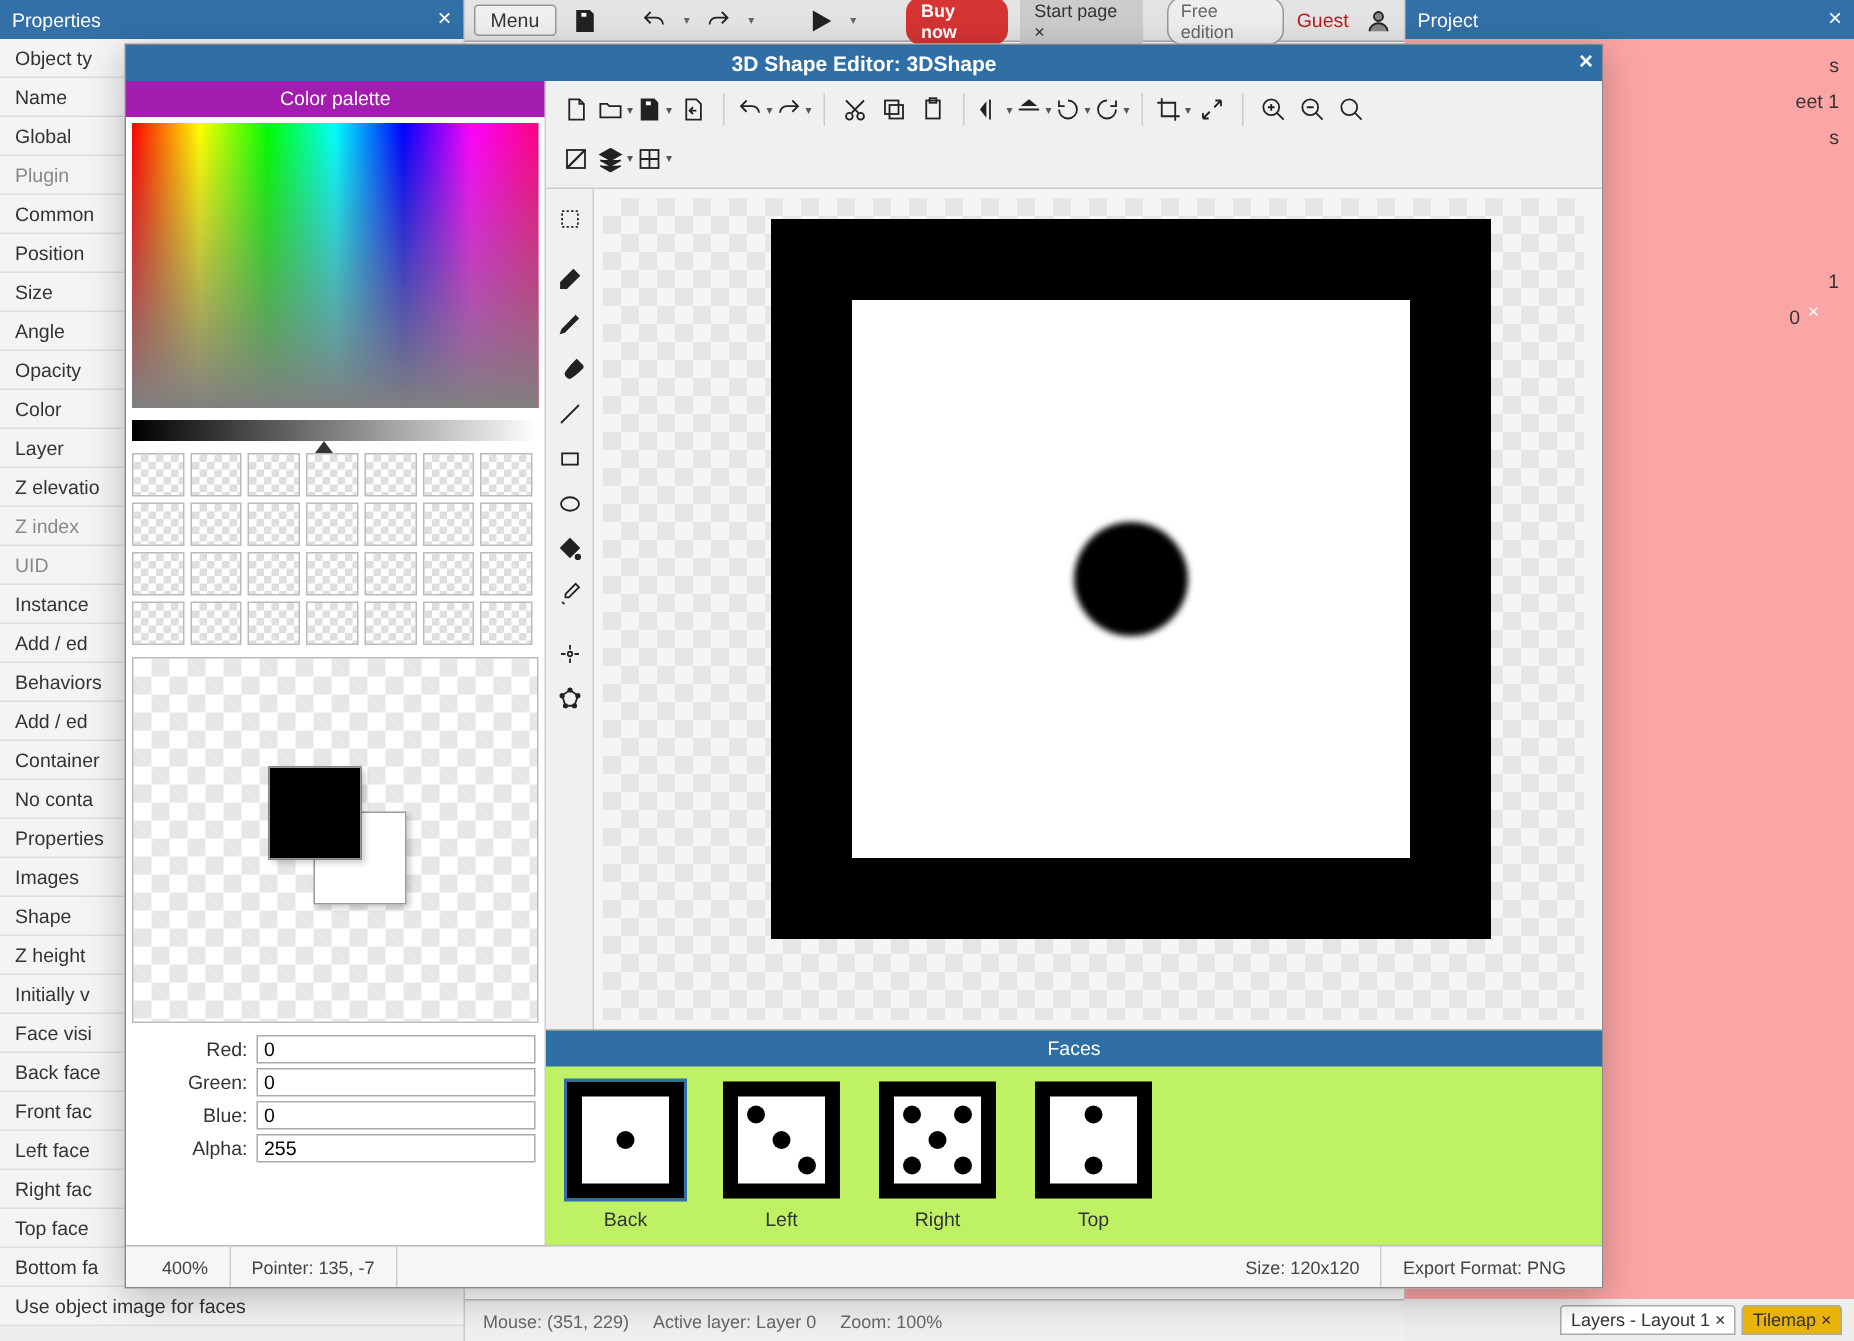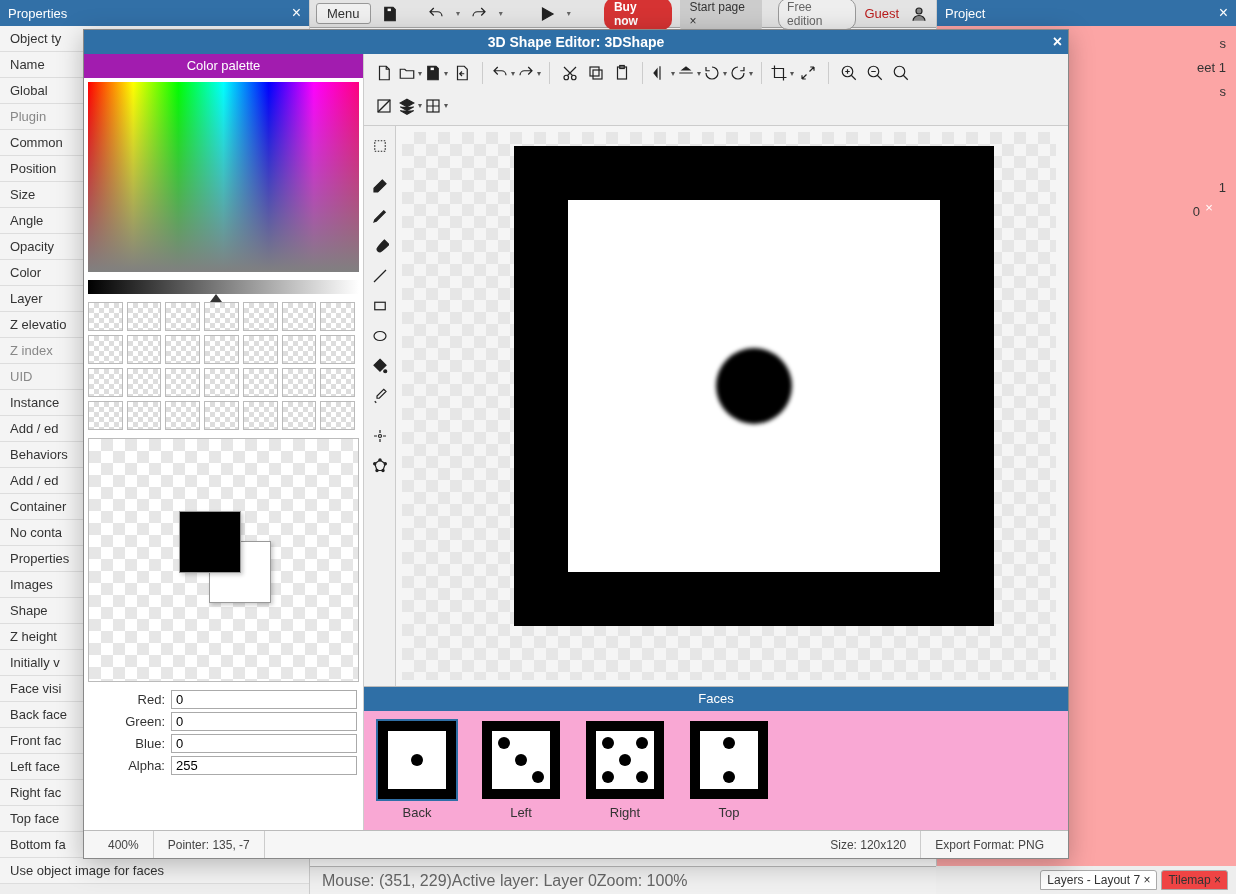--- a/index.html
+++ b/index.html
@@ -19,23 +19,23 @@
 .buy-now { background: #d63333; color: #fff; padding: 2px 10px; border-radius: 10px; font-weight: bold; font-size: 12px; }
 .start-tab { background: #ccc; padding: 2px 10px; border-radius: 3px; font-size: 12px; }
 .free-edition { border: 1px solid #999; background: #eee; padding: 1px 8px; border-radius: 10px; font-size: 12px; color: #666; }
 .guest { color: #b91c1c; }
 .right-panel { width: 300px; background: #fca5a5; border-left: 1px solid #ccc; }
 .right-panel .content { padding: 6px 10px; }
 .right-panel .item-row { height: 24px; line-height: 24px; text-align: right; }
 .right-panel .highlight { background: #3270a7; color: #fff; text-align: right; padding-right: 8px; }
 .right-panel .highlight .close { float: right; width: 18px; text-align: center; }
 
-.bottom-status { position: absolute; bottom: 0; left: 310px; right: 300px; height: 28px; background: #f0f0f0; border-top: 1px solid #bbb; display: flex; align-items: center; padding: 0 12px; color: #666; font-size: 16px; }
+.bottom-status { position: absolute; bottom: 0; left: 310px; right: 300px; height: 28px; background: #f0f0f0; border-top: 1px solid #bbb; display: flex; align-items: center; padding: 0 12px; color: #666; font-size: 12px; gap: 16px; }
 .bottom-tabs { position: absolute; bottom: 0; right: 0; width: 300px; height: 28px; background: #eee; display: flex; align-items: center; justify-content: flex-end; padding-right: 8px; font-size: 12px; gap: 4px; }
-.tab-btn { background: #ef4444; border: 1px solid #aaa; padding: 2px 6px; border-radius: 3px 3px 0 0; }
+.tab-btn { background: #eab308; border: 1px solid #aaa; padding: 2px 6px; border-radius: 3px 3px 0 0; }
 .tab-btn.active { background: #fff; }
 
 
 .modal { position: absolute; left: 83px; top: 29px; width: 986px; height: 830px; background: #f6f6f6; box-shadow: 0 6px 24px rgba(0,0,0,0.25); display: flex; flex-direction: column; border: 1px solid #888; }
 .modal-title { background: #2f6fa6; color: #fff; height: 24px; display: flex; align-items: center; justify-content: center; font-weight: 600; font-size: 14px; position: relative; }
 .modal-title .close { position: absolute; right: 6px; top: 3px; font-size: 16px; cursor: pointer; }
 .modal-body { flex: 1; display: flex; overflow: hidden; }
 
 
 .palette-col { width: 280px; background: #fff; display: flex; flex-direction: column; border-right: 1px solid #ccc; }
@@ -67,21 +67,21 @@
 .tool-strip .ed-icon { width: 28px; height: 28px; }
 .tool-strip .spacer { height: 8px; }
 .canvas-wrap { flex: 1; display: flex; min-height: 0; }
 .canvas-area { flex: 1; position: relative; background: #f5f5f5; overflow: hidden; }
 .checker { position: absolute; left: 6px; top: 6px; right: 12px; bottom: 6px; background-image: linear-gradient(45deg,#e6e6e6 25%,transparent 25%,transparent 75%,#e6e6e6 75%),linear-gradient(45deg,#e6e6e6 25%,transparent 25%,transparent 75%,#e6e6e6 75%); background-size: 24px 24px; background-position: 0 0,12px 12px; }
 .canvas-inner { position: absolute; left: 118px; top: 20px; width: 480px; height: 480px; background: #000; }
 .canvas-white { position: absolute; inset: 54px; background: #fff; }
 .canvas-dot { position: absolute; left: 50%; top: 50%; width: 76px; height: 76px; background: #000; border-radius: 50%; transform: translate(-50%,-50%); filter: blur(2px); }
 
 
-.faces { background: #f9a8d4; border-top: 1px solid #bbb; }
+.faces { background: #bef264; border-top: 1px solid #bbb; }
 .faces-header { background: #2f6fa6; color: #fff; text-align: center; height: 24px; line-height: 24px; }
 .faces-row { display: flex; gap: 22px; padding: 10px 12px; }
 .face-item { text-align: center; width: 82px; }
 .face-item.sel .die { outline: 2px solid #2f6fa6; }
 .die { width: 78px; height: 78px; margin: 0 auto 6px; background: #000; position: relative; }
 .die-inner { position: absolute; inset: 10px; background: #fff; }
 .pip { position: absolute; width: 12px; height: 12px; background: #000; border-radius: 50%; }
 .p-c { top:50%; left:50%; transform:translate(-50%,-50%); }
 .p-tl { top:10%; left:10%; } .p-tr { top:10%; right:10%; }
 .p-bl { bottom:10%; left:10%; } .p-br { bottom:10%; right:10%; }
@@ -205,21 +205,21 @@
       </div>
   </div>
 </div>
 
 <div class="bottom-status">
   <span>Mouse: (351, 229)</span>
   <span>Active layer: Layer 0</span>
   <span>Zoom: 100%</span>
 </div>
 <div class="bottom-tabs">
-  <span class="tab-btn active"><span>Layers - Layout 7</span> ×</span>
+  <span class="tab-btn active"><span>Layers - Layout 1</span> ×</span>
   <span class="tab-btn"><span>Tilemap</span> ×</span>
 </div>
 
 <div class="modal">
   <div class="modal-title">
     <span>3D Shape Editor: 3DShape</span>
     <span class="close">×</span>
   </div>
   <div class="modal-body">
 

